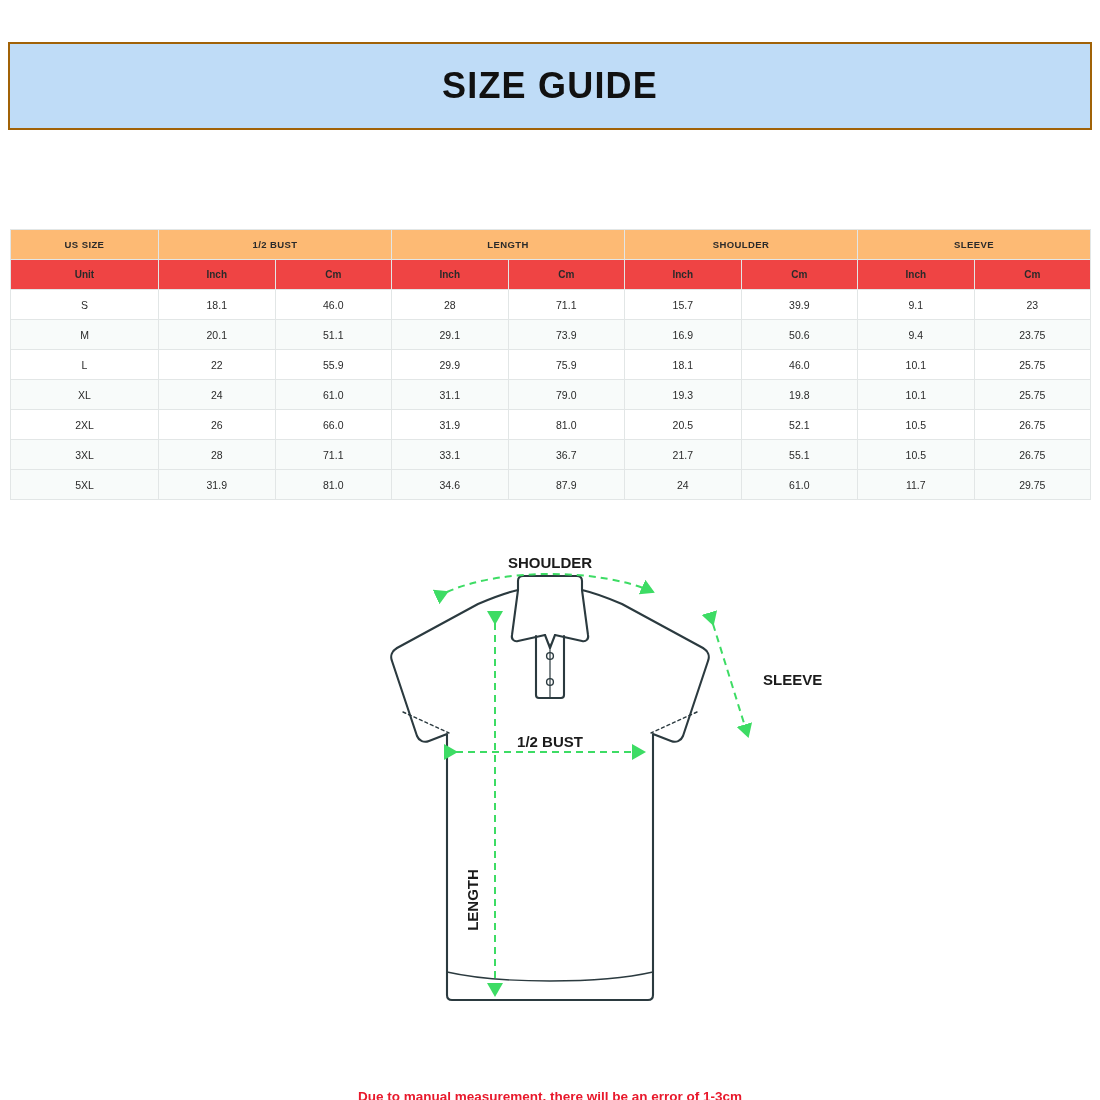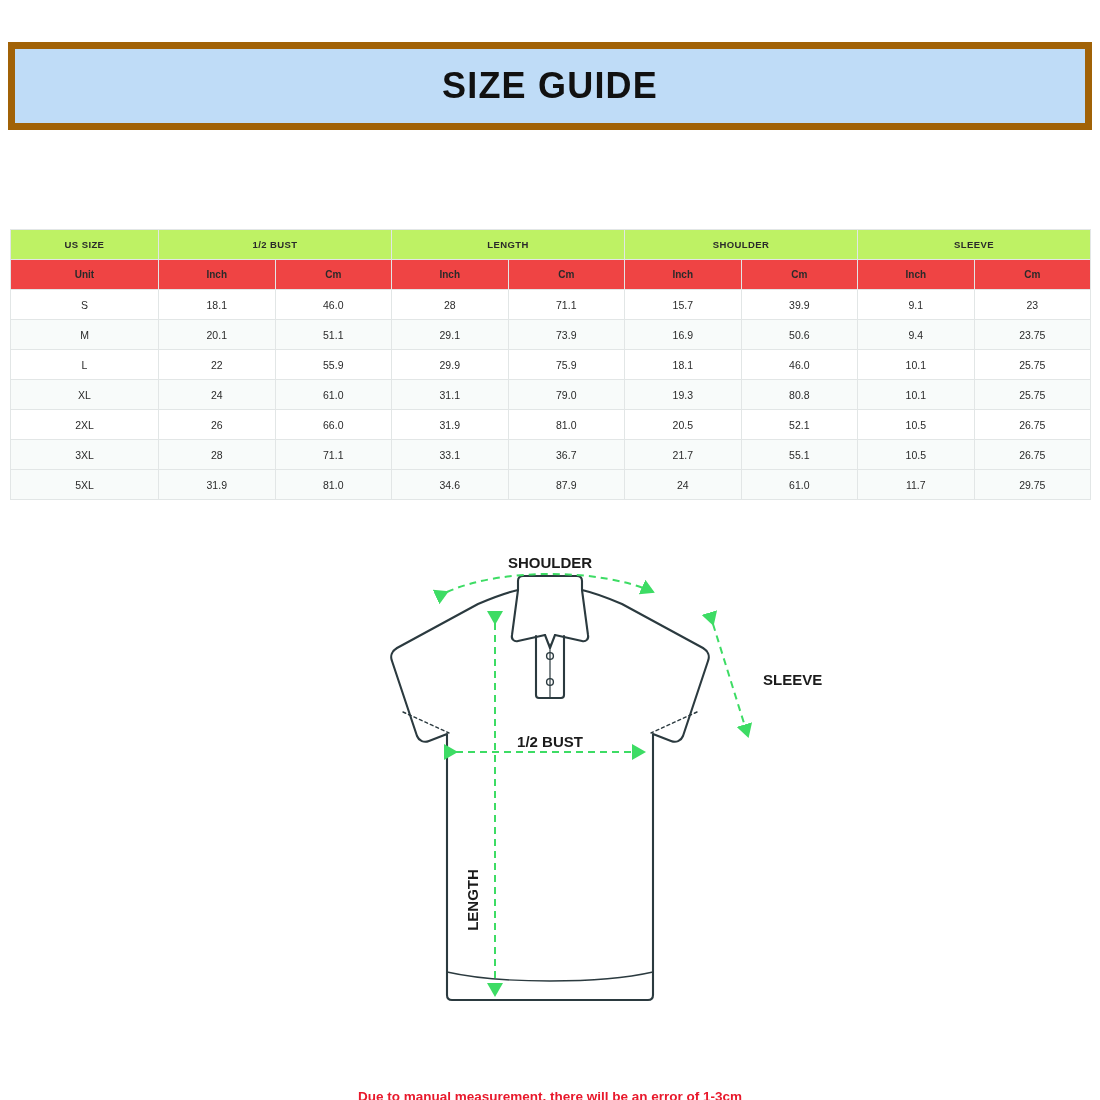--- a/index.html
+++ b/index.html
@@ -21,21 +21,21 @@
   }
 
   
   .header-band {
     position: absolute;
     left: 8px;
     top: 42px;
     width: 1084px;
     height: 88px;
     background: #bfdcf7;
-    border: 7px solid #a16207;
+    border: 2px solid #a16207;
     box-sizing: border-box;
     display: flex;
     align-items: center;
     justify-content: center;
   }
   .header-title {
     font-size: 36px;
     font-weight: bold;
     letter-spacing: 1.2px;
     color: #111111;
@@ -57,21 +57,21 @@
   table.size-table td {
     border: 1px solid #e2e6e6;
     text-align: center;
     font-size: 10.5px;
     color: #2a2a2a;
     height: 29px;
     padding: 0;
     font-weight: normal;
   }
   table.size-table thead tr.group-row th {
-    background: #bef264;
+    background: #fdba74;
     font-weight: bold;
     font-size: 9.5px;
     letter-spacing: 0.4px;
     height: 29px;
   }
   table.size-table thead tr.unit-row th {
     background: #ef4444;
     font-weight: bold;
     font-size: 10px;
     height: 29px;
@@ -183,21 +183,21 @@
           <td>10.1</td>
           <td>25.75</td>
         </tr>
         <tr class="alt">
           <td class="sz">XL</td>
           <td>24</td>
           <td>61.0</td>
           <td>31.1</td>
           <td>79.0</td>
           <td>19.3</td>
-          <td>80.8</td>
+          <td>19.8</td>
           <td>10.1</td>
           <td>25.75</td>
         </tr>
         <tr>
           <td class="sz">2XL</td>
           <td>26</td>
           <td>66.0</td>
           <td>31.9</td>
           <td>81.0</td>
           <td>20.5</td>

